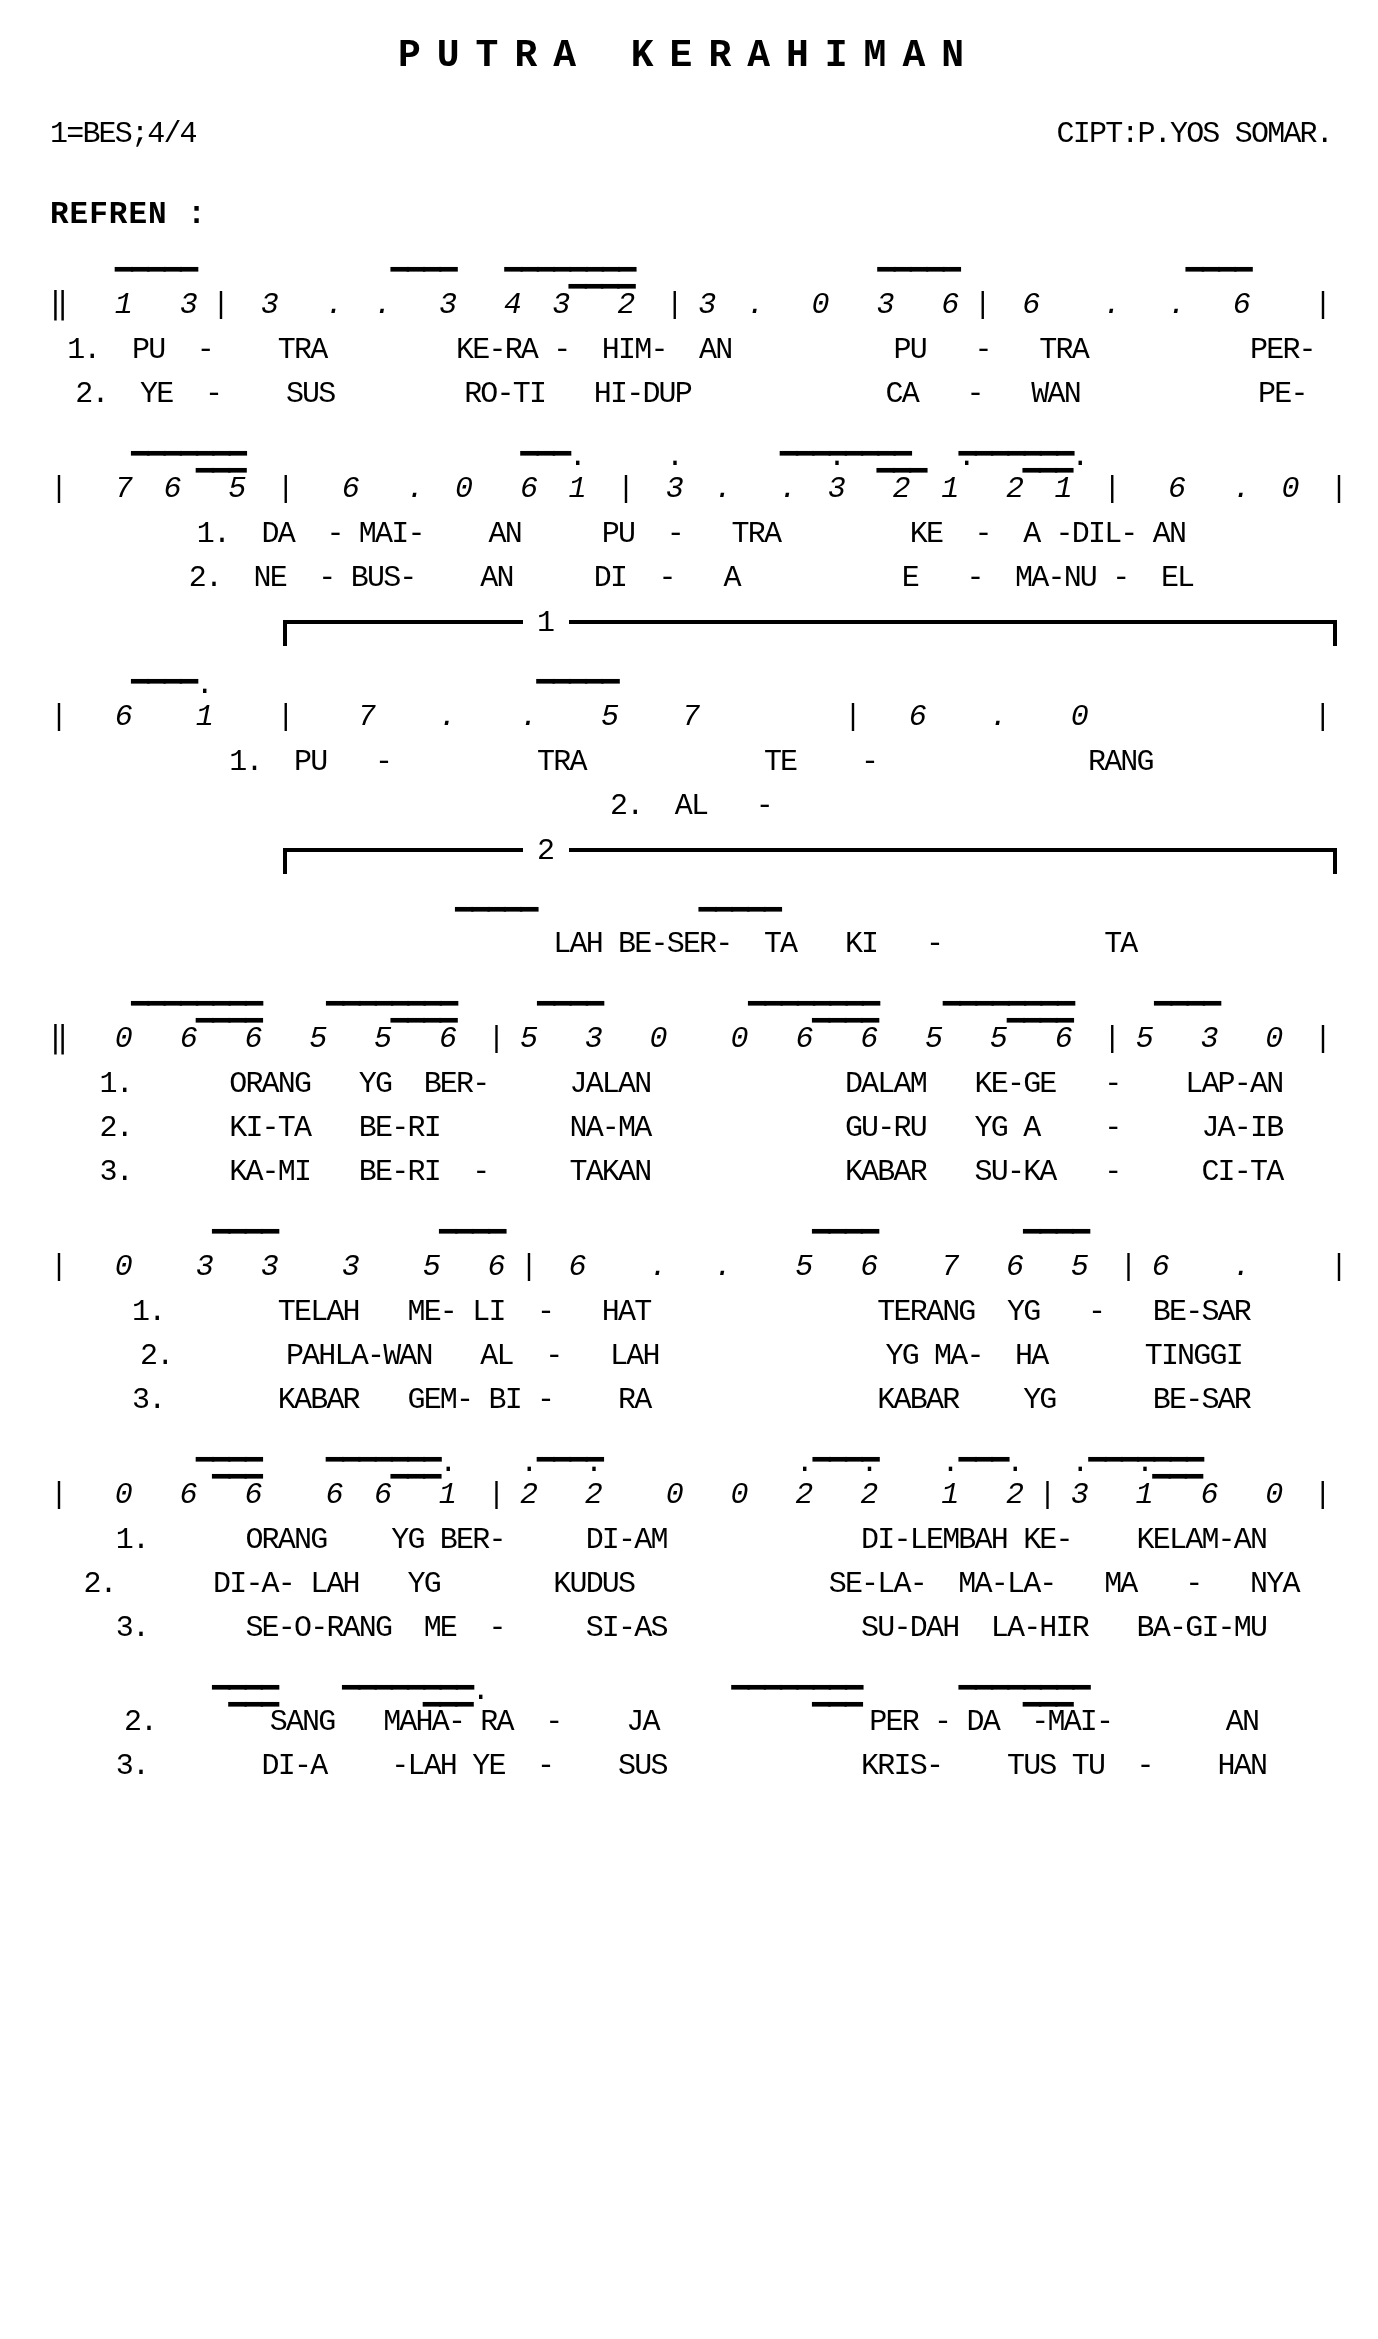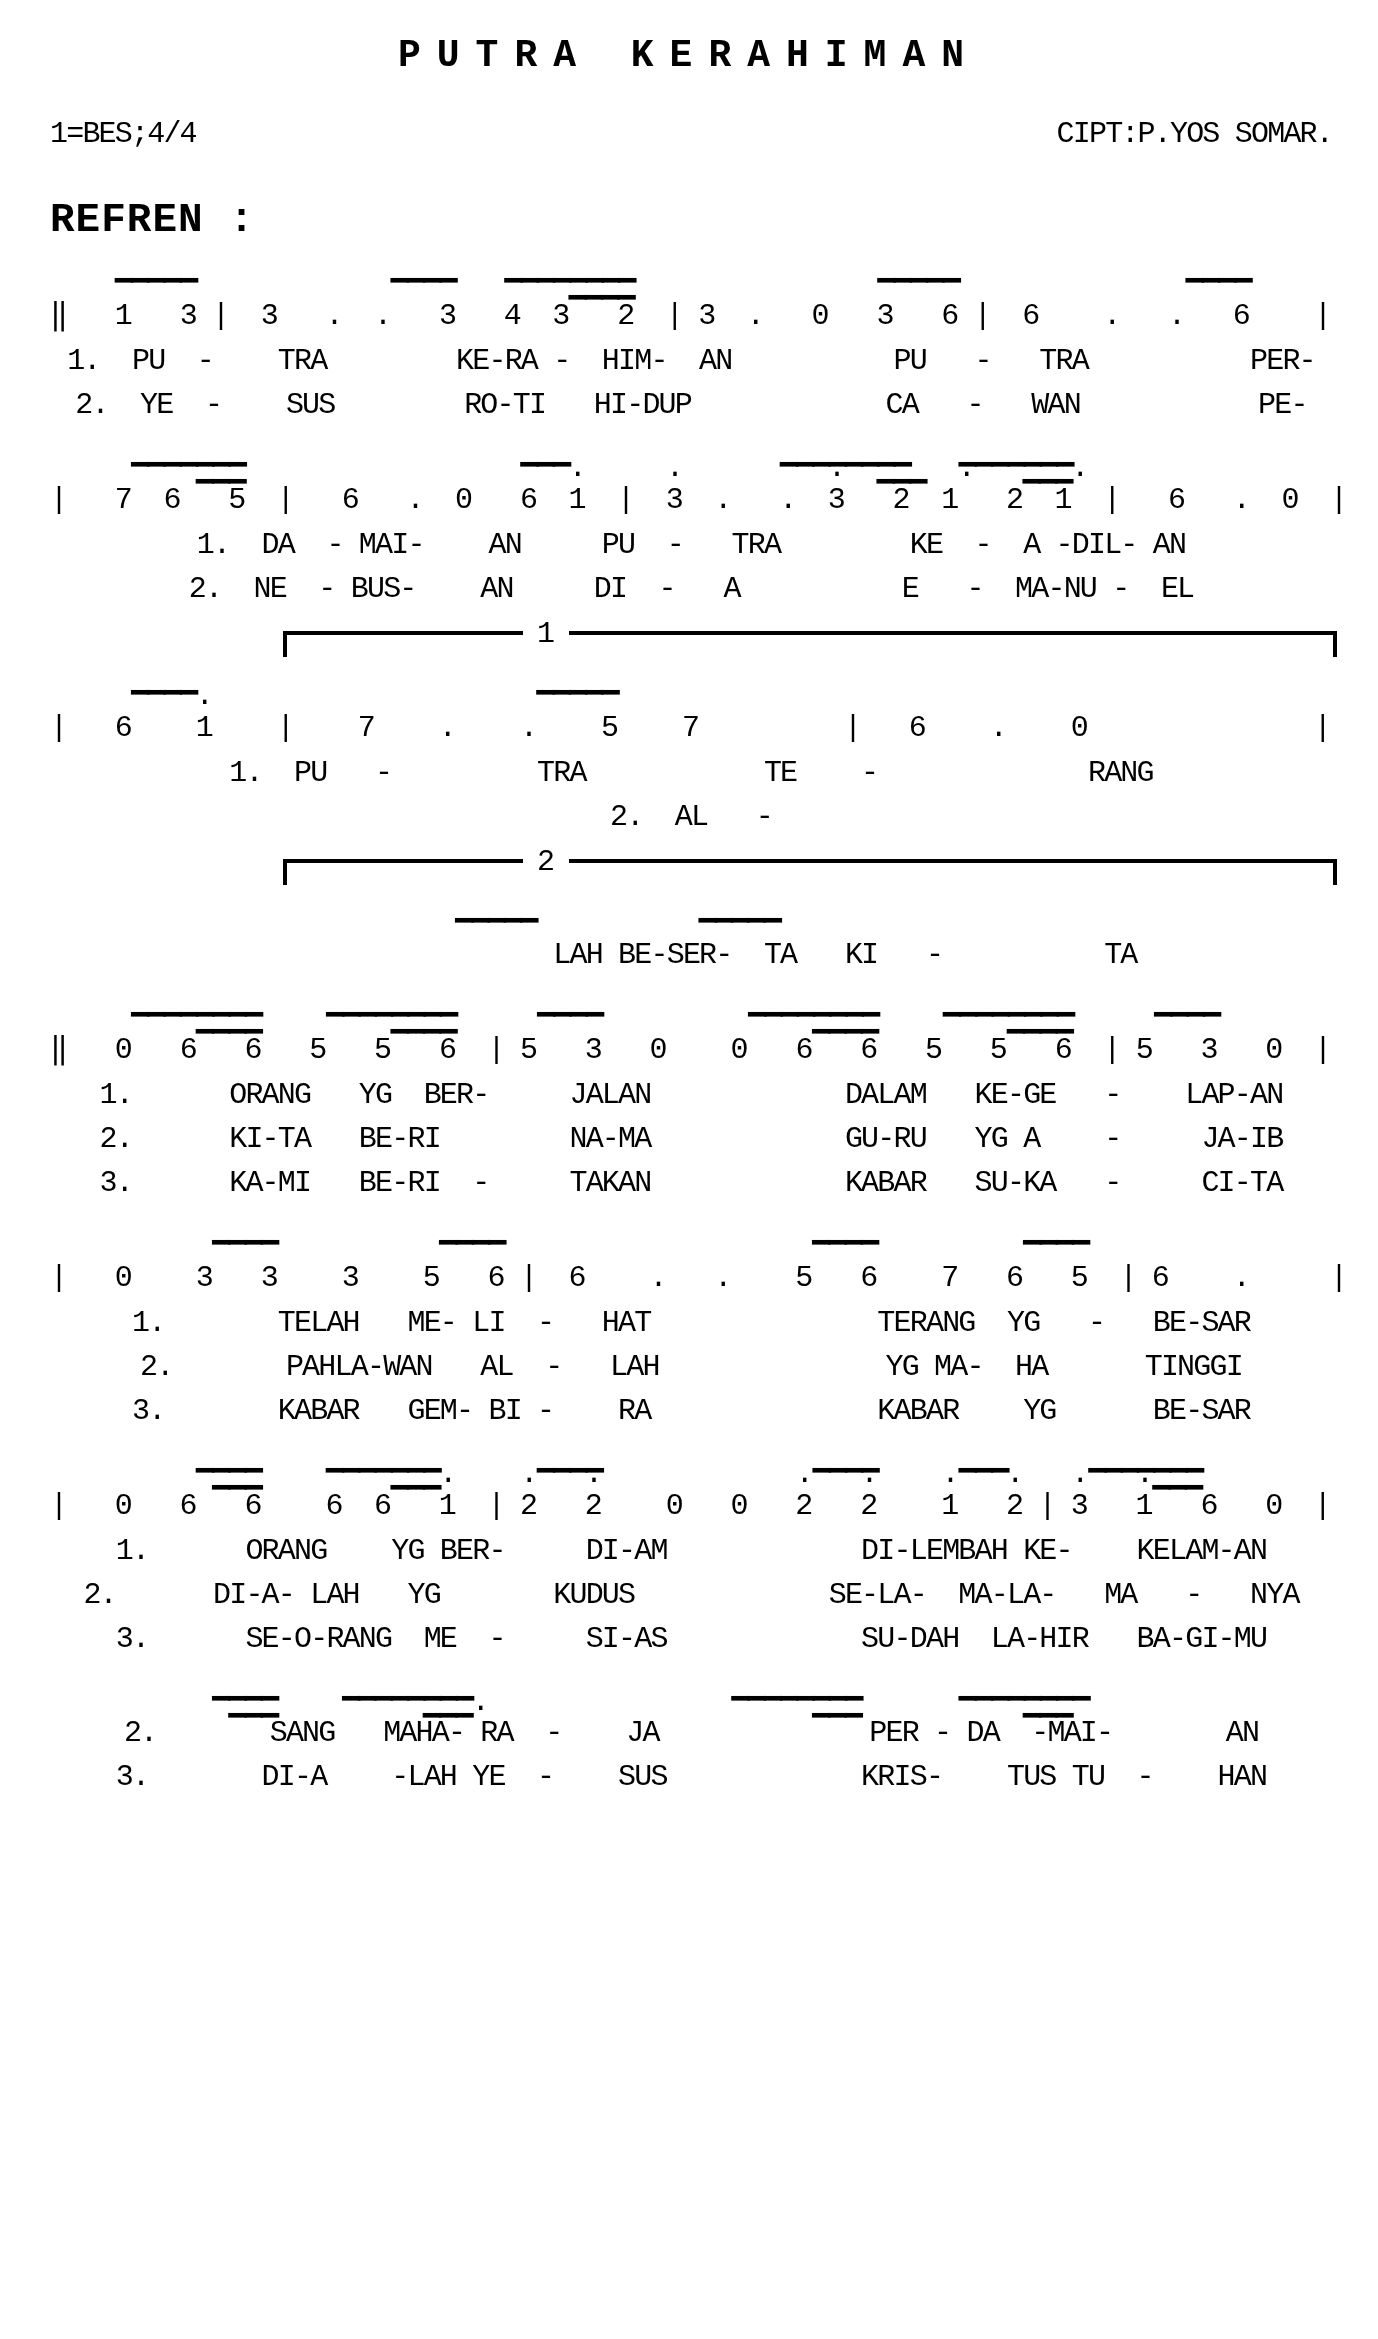--- a/index.html
+++ b/index.html
@@ -3,25 +3,25 @@
 <meta charset="utf-8">
 <style>
   html,body{margin:0;padding:0;background:#ffffff;color:#000;}
   body{width:1378px;height:2339px;overflow:hidden;
        font-family:"Liberation Mono","DejaVu Sans Mono",monospace;}
   .title{margin:34px 0 12px 0;text-align:center;font-size:38px;font-weight:bold;
          letter-spacing:16px;white-space:pre;}
   .content{padding-left:50px;padding-right:46px;}
   .meta{display:flex;justify-content:space-between;margin-top:40px;
         font-size:30px;letter-spacing:-1.8px;white-space:pre;}
-  .heading{margin-top:46px;font-size:41px;font-weight:bold;letter-spacing:1px;white-space:pre;}
+  .heading{margin-top:46px;font-size:31px;font-weight:bold;letter-spacing:1px;white-space:pre;}
   .sys{margin-top:16px;}
   .row{white-space:pre;font-size:30px;letter-spacing:-1.8px;}
   .orn{height:17px;line-height:17px;}
-  .notes{height:46px;line-height:46px;}
+  .notes{height:46px;line-height:46px;font-style:italic;}
   .lyr{height:44px;line-height:44px;text-align:center;}
   .volta{position:relative;margin-left:233px;width:1046px;height:22px;
          border-top:4px solid #000;border-left:4px solid #000;border-right:4px solid #000;
          margin-top:20px;margin-bottom:14px;}
   .vlabel{position:absolute;left:236px;top:-20px;background:#fff;
           padding:0 14px;font-size:30px;line-height:38px;letter-spacing:0;}
 </style>
 </head>
 <body>
 

